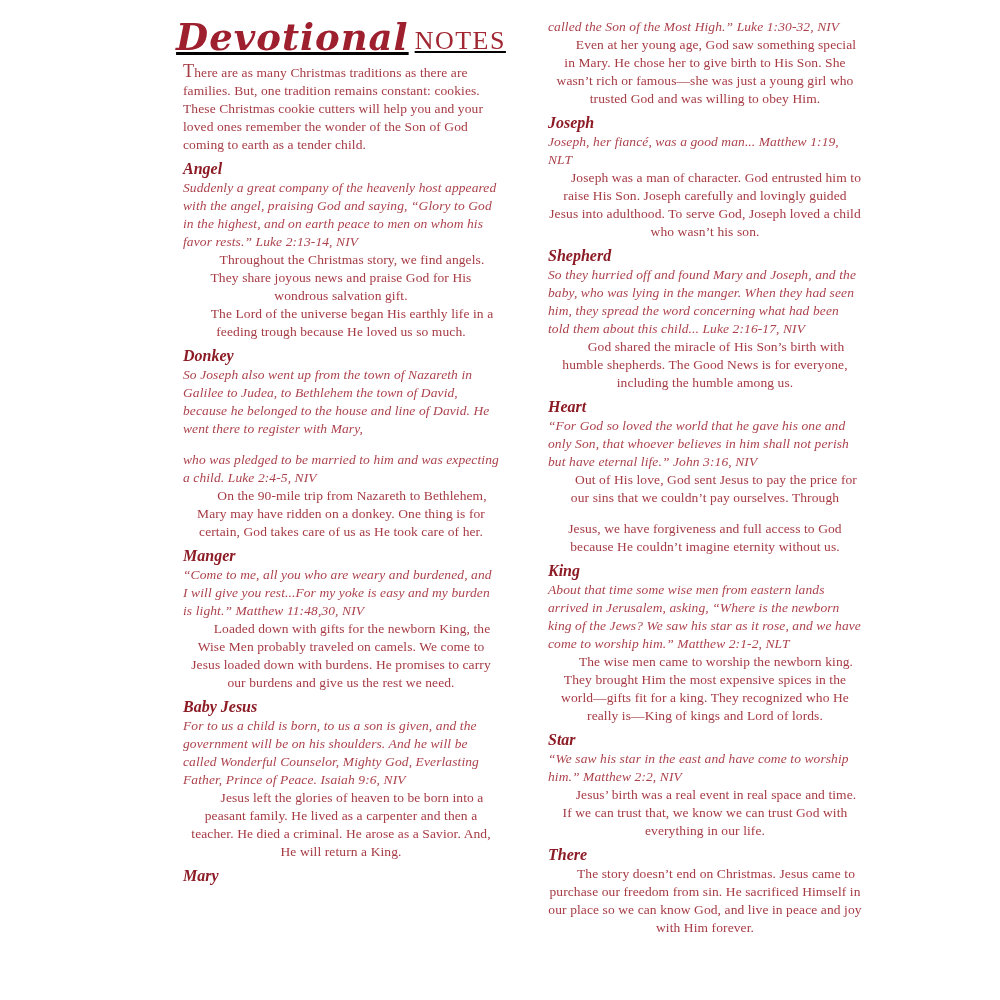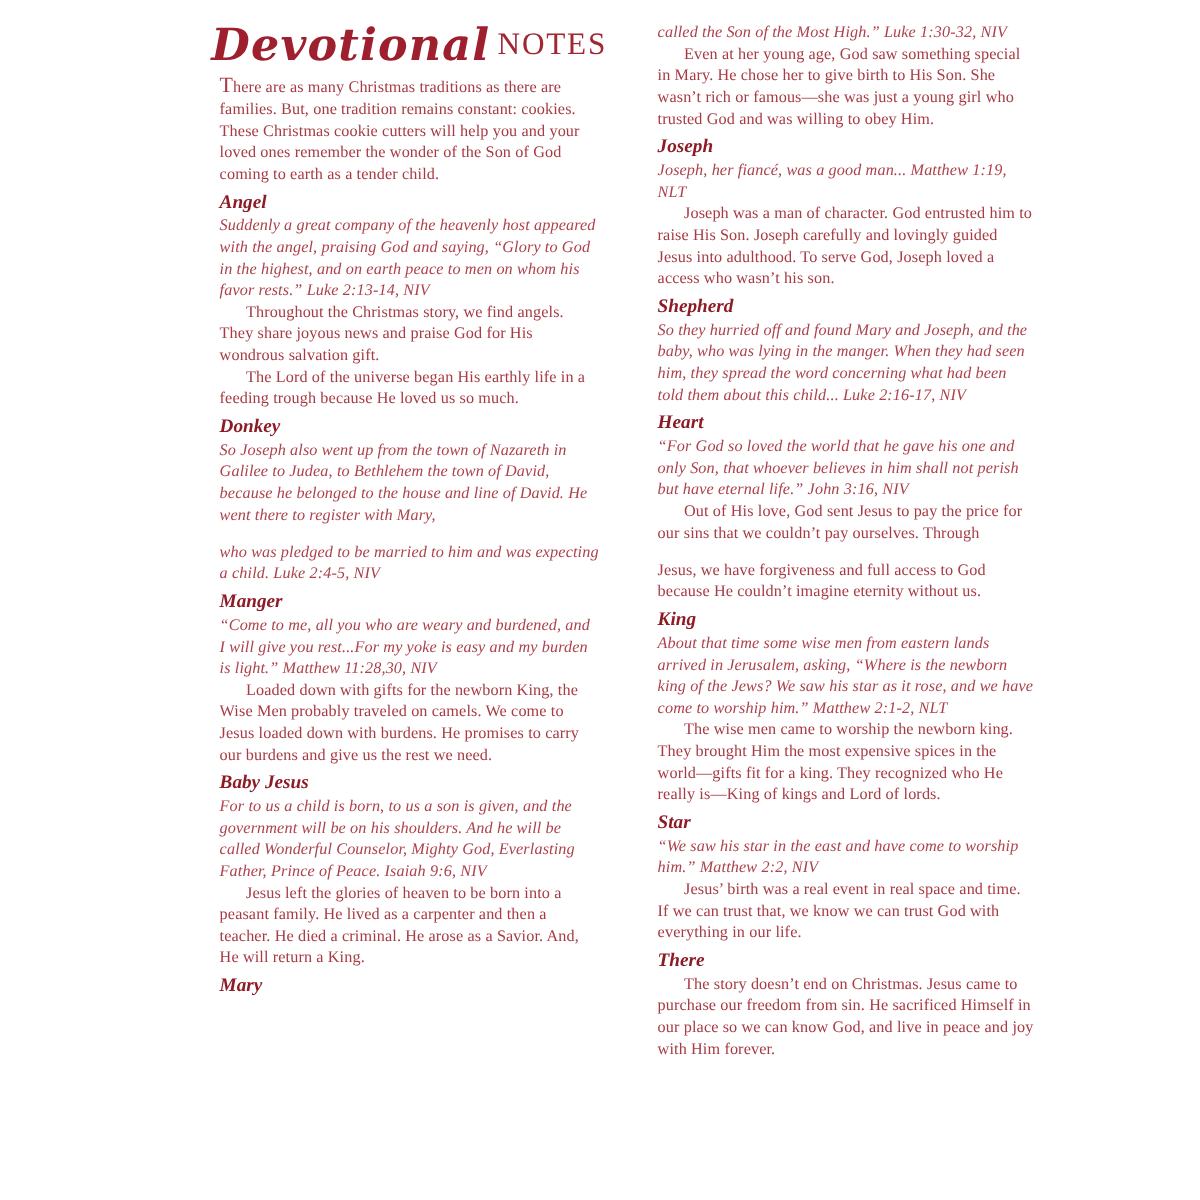--- a/index.html
+++ b/index.html
@@ -7,43 +7,43 @@
     width: 1000px; height: 1000px;
     position: relative;
     font-family: "Liberation Serif", serif;
     overflow: hidden;
   }
   .column { position: absolute; top: 18px; }
   #col-left  { left: 183px; width: 316px; }
   #col-right { left: 548px; width: 314px; }
 
   .doc-title {
-    display: flex; align-items: center; justify-content: center;
-    gap: 6px; margin: 0 0 6px 0; white-space: nowrap;
+    display: flex; align-items: flex-end; justify-content: center;
+    gap: 6px; margin: 0 0 6px 0; white-space: nowrap; text-decoration: underline;
   }
   .title-script {
     font-family: "DejaVu Serif", serif;
     font-style: italic; font-weight: bold;
     font-size: 37px; line-height: 38px;
     color: #9e1f2d; letter-spacing: 1px;
   }
   .title-caps {
     font-family: "Liberation Serif", serif;
     font-size: 26px; line-height: 30px;
     color: #a12733; letter-spacing: 1.5px;
   }
 
   p { margin: 0; }
   .intro, .body-text {
     font-size: 13.5px; line-height: 18px;
     color: #a63b44;
     letter-spacing: 0.1px;
   }
   .intro::first-letter { font-size: 1.35em; }
-  .body-text { text-indent: 22px; }
+  .body-text { text-indent: 22px; text-align: center; }
   .body-text.no-indent { text-indent: 0; }
 
   .verse {
     font-style: italic;
     font-size: 13.5px; line-height: 18px;
     color: #ac424c;
     letter-spacing: 0.1px;
   }
 
   .section-heading {
@@ -75,25 +75,26 @@
 
   <section>
     <p class="body-text">The Lord of the universe began His earthly life in a feeding trough because He loved us so much.</p>
   </section>
 
   <section>
     <h2 class="section-heading">Donkey</h2>
     <p class="verse">So Joseph also went up from the town of Nazareth in Galilee to Judea, to Bethlehem the town of David, because he belonged to the house and line of David. He went there to register with Mary,</p>
     <div class="fold-gap"></div>
     <p class="verse">who was pledged to be married to him and was expecting a child. Luke 2:4-5, NIV</p>
+    <p class="body-text">On the 90-mile trip from Nazareth to Bethlehem, Mary may have ridden on a donkey. One thing is for certain, God takes care of us as He took care of her.</p>
   </section>
 
   <section>
     <h2 class="section-heading">Manger</h2>
-    <p class="verse">“Come to me, all you who are weary and burdened, and I will give you rest...For my yoke is easy and my burden is light.” Matthew 11:28,30, NIV</p>
+    <p class="verse">“Come to me, all you who are weary and burdened, and I will give you rest...For my yoke is easy and my burden is light.” Matthew 11:48,30, NIV</p>
     <p class="body-text">Loaded down with gifts for the newborn King, the Wise Men probably traveled on camels. We come to Jesus loaded down with burdens. He promises to carry our burdens and give us the rest we need.</p>
   </section>
 
   <section>
     <h2 class="section-heading">Baby Jesus</h2>
     <p class="verse">For to us a child is born, to us a son is given, and the government will be on his shoulders. And he will be called Wonderful Counselor, Mighty God, Everlasting Father, Prince of Peace. Isaiah 9:6, NIV</p>
     <p class="body-text">Jesus left the glories of heaven to be born into a peasant family. He lived as a carpenter and then a teacher. He died a criminal. He arose as a Savior. And, He will return a King.</p>
   </section>
 
   <section>
@@ -106,26 +107,27 @@
 <div class="column" id="col-right">
 
   <section>
     <p class="verse">called the Son of the Most High.” Luke 1:30-32, NIV</p>
     <p class="body-text">Even at her young age, God saw something special in Mary. He chose her to give birth to His Son. She wasn’t rich or famous—she was just a young girl who trusted God and was willing to obey Him.</p>
   </section>
 
   <section>
     <h2 class="section-heading">Joseph</h2>
     <p class="verse">Joseph, her fiancé, was a good man... Matthew 1:19, NLT</p>
-    <p class="body-text">Joseph was a man of character. God entrusted him to raise His Son. Joseph carefully and lovingly guided Jesus into adulthood. To serve God, Joseph loved a access who wasn’t his son.</p>
+    <p class="body-text">Joseph was a man of character. God entrusted him to raise His Son. Joseph carefully and lovingly guided Jesus into adulthood. To serve God, Joseph loved a child who wasn’t his son.</p>
   </section>
 
   <section>
     <h2 class="section-heading">Shepherd</h2>
     <p class="verse">So they hurried off and found Mary and Joseph, and the baby, who was lying in the manger. When they had seen him, they spread the word concerning what had been told them about this child... Luke 2:16-17, NIV</p>
+    <p class="body-text">God shared the miracle of His Son’s birth with humble shepherds. The Good News is for everyone, including the humble among us.</p>
   </section>
 
   <section>
     <h2 class="section-heading">Heart</h2>
     <p class="verse">“For God so loved the world that he gave his one and only Son, that whoever believes in him shall not perish but have eternal life.” John 3:16, NIV</p>
     <p class="body-text">Out of His love, God sent Jesus to pay the price for our sins that we couldn’t pay ourselves. Through</p>
     <div class="fold-gap"></div>
     <p class="body-text no-indent">Jesus, we have forgiveness and full access to God because He couldn’t imagine eternity without us.</p>
   </section>
 

